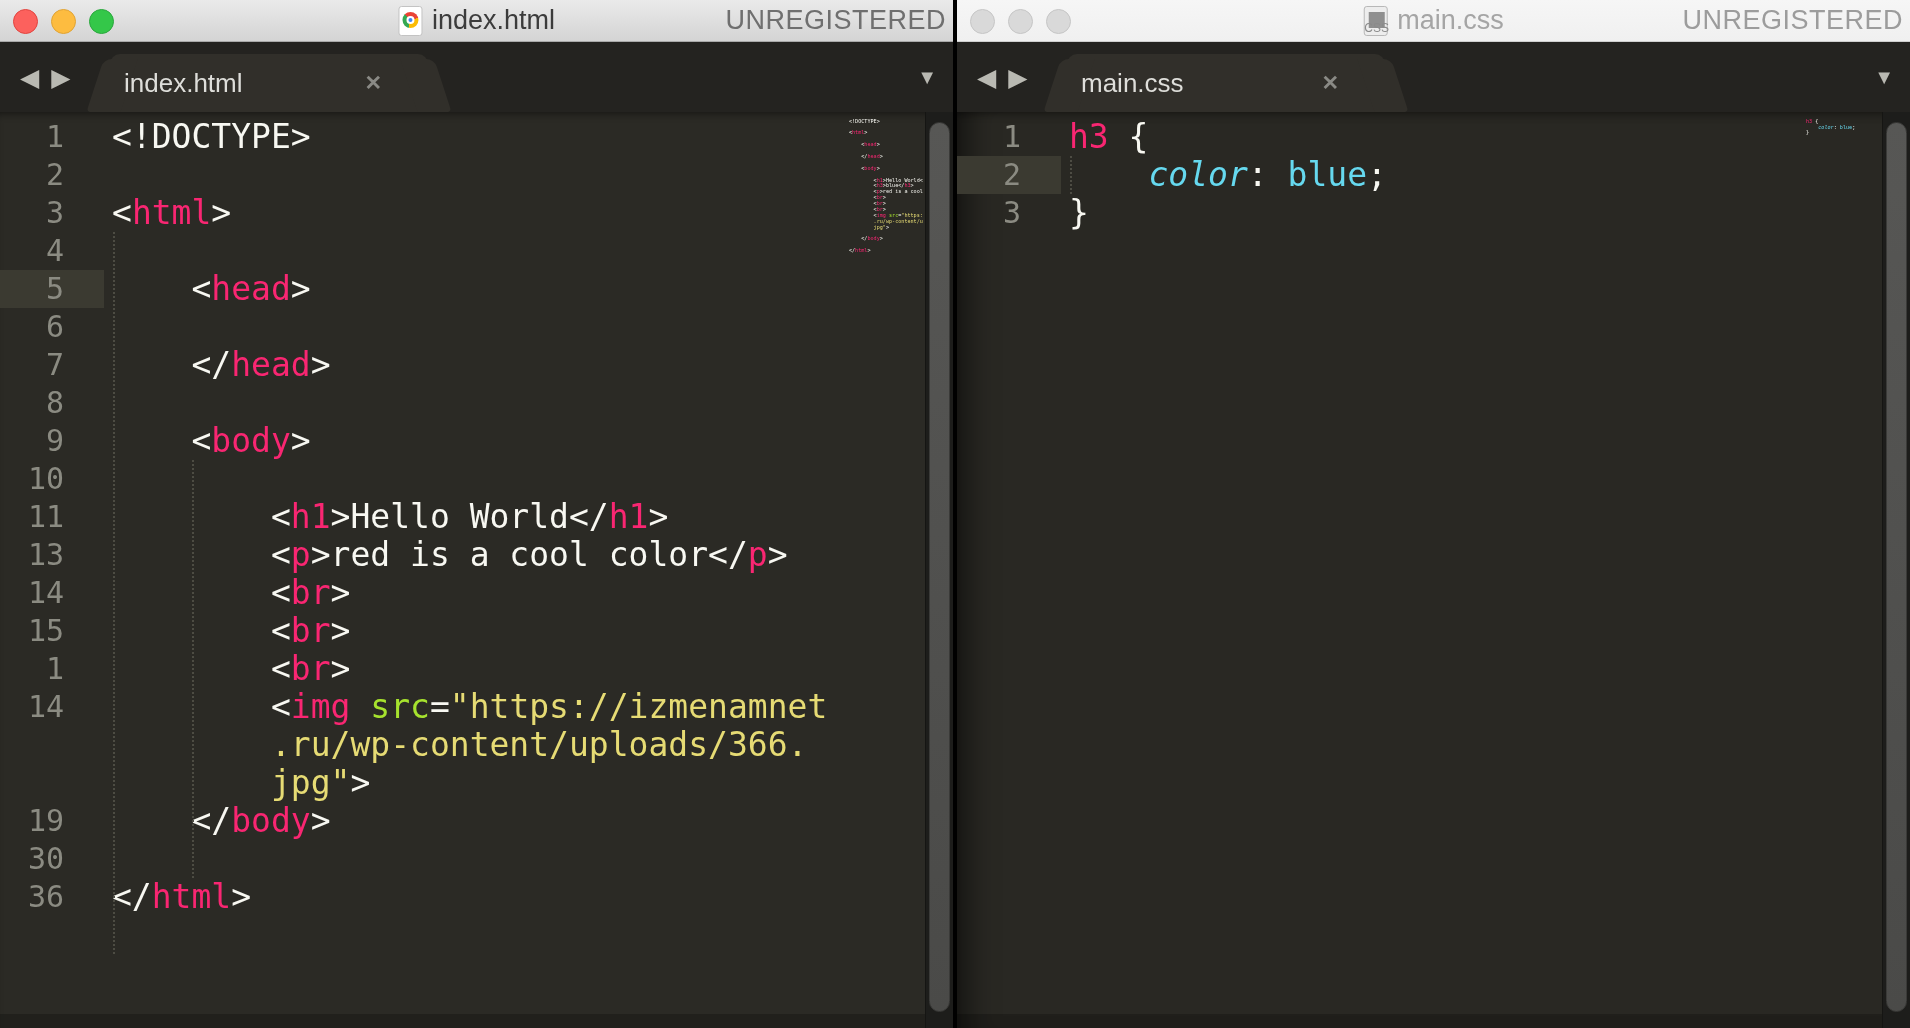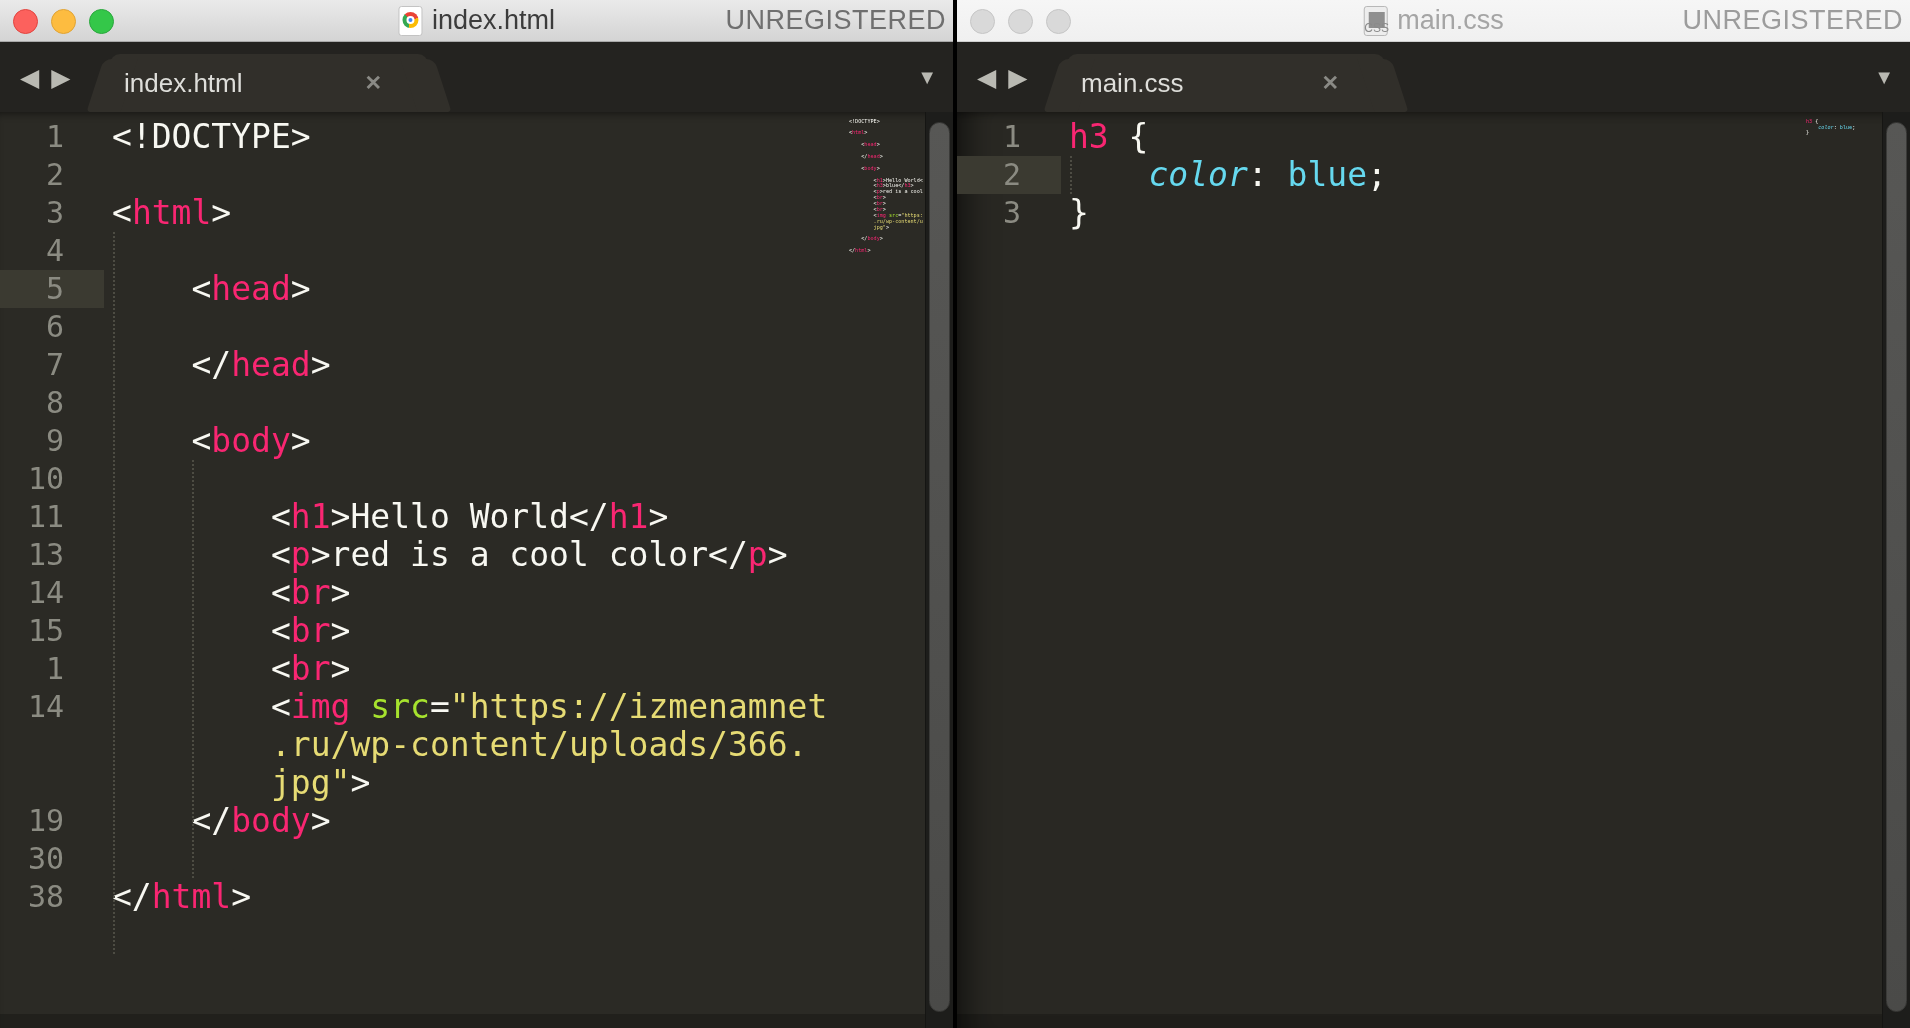--- a/index.html
+++ b/index.html
@@ -144,21 +144,21 @@
         <div class="row"><span class="gutter">11</span><span class="codeline"><span class="tk-p">        &lt;</span><span class="tk-t">h1</span><span class="tk-p">&gt;Hello World&lt;/</span><span class="tk-t">h1</span><span class="tk-p">&gt;</span></span></div>
         <div class="row"><span class="gutter">13</span><span class="codeline"><span class="tk-p">        &lt;</span><span class="tk-t">p</span><span class="tk-p">&gt;red is a cool color&lt;/</span><span class="tk-t">p</span><span class="tk-p">&gt;</span></span></div>
         <div class="row"><span class="gutter">14</span><span class="codeline"><span class="tk-p">        &lt;</span><span class="tk-t">br</span><span class="tk-p">&gt;</span></span></div>
         <div class="row"><span class="gutter">15</span><span class="codeline"><span class="tk-p">        &lt;</span><span class="tk-t">br</span><span class="tk-p">&gt;</span></span></div>
         <div class="row"><span class="gutter">1</span><span class="codeline"><span class="tk-p">        &lt;</span><span class="tk-t">br</span><span class="tk-p">&gt;</span></span></div>
         <div class="row"><span class="gutter">14</span><span class="codeline"><span class="tk-p">        &lt;</span><span class="tk-t">img</span><span class="tk-p"> </span><span class="tk-a">src</span><span class="tk-p">=</span><span class="tk-s">"https://izmenamnet</span></span></div>
         <div class="row"><span class="gutter"></span><span class="codeline"><span class="tk-p">        </span><span class="tk-s">.ru/wp-content/uploads/366.</span></span></div>
         <div class="row"><span class="gutter"></span><span class="codeline"><span class="tk-p">        </span><span class="tk-s">jpg"</span><span class="tk-p">&gt;</span></span></div>
         <div class="row"><span class="gutter">19</span><span class="codeline"><span class="tk-p">    &lt;/</span><span class="tk-t">body</span><span class="tk-p">&gt;</span></span></div>
         <div class="row"><span class="gutter">30</span><span class="codeline"></span></div>
-        <div class="row"><span class="gutter">38</span><span class="codeline"><span class="tk-p">&lt;/</span><span class="tk-t">html</span><span class="tk-p">&gt;</span></span></div>
+        <div class="row"><span class="gutter">36</span><span class="codeline"><span class="tk-p">&lt;/</span><span class="tk-t">html</span><span class="tk-p">&gt;</span></span></div>
       </div>
     <div class="guide" style="left: 113px; top: 120px; height: 722px;"></div>
       <div class="guide" style="left: 192.36px; top: 348px; height: 418px;"></div>
       <div></div>
     <div class="minimap">
         <div class="mini">
           <div class="mini-row"><span class="tk-p">&lt;!DOCTYPE&gt;</span></div>
           <div class="mini-row"></div>
           <div class="mini-row"><span class="tk-p">&lt;</span><span class="tk-t">html</span><span class="tk-p">&gt;</span></div>
           <div class="mini-row"></div>

